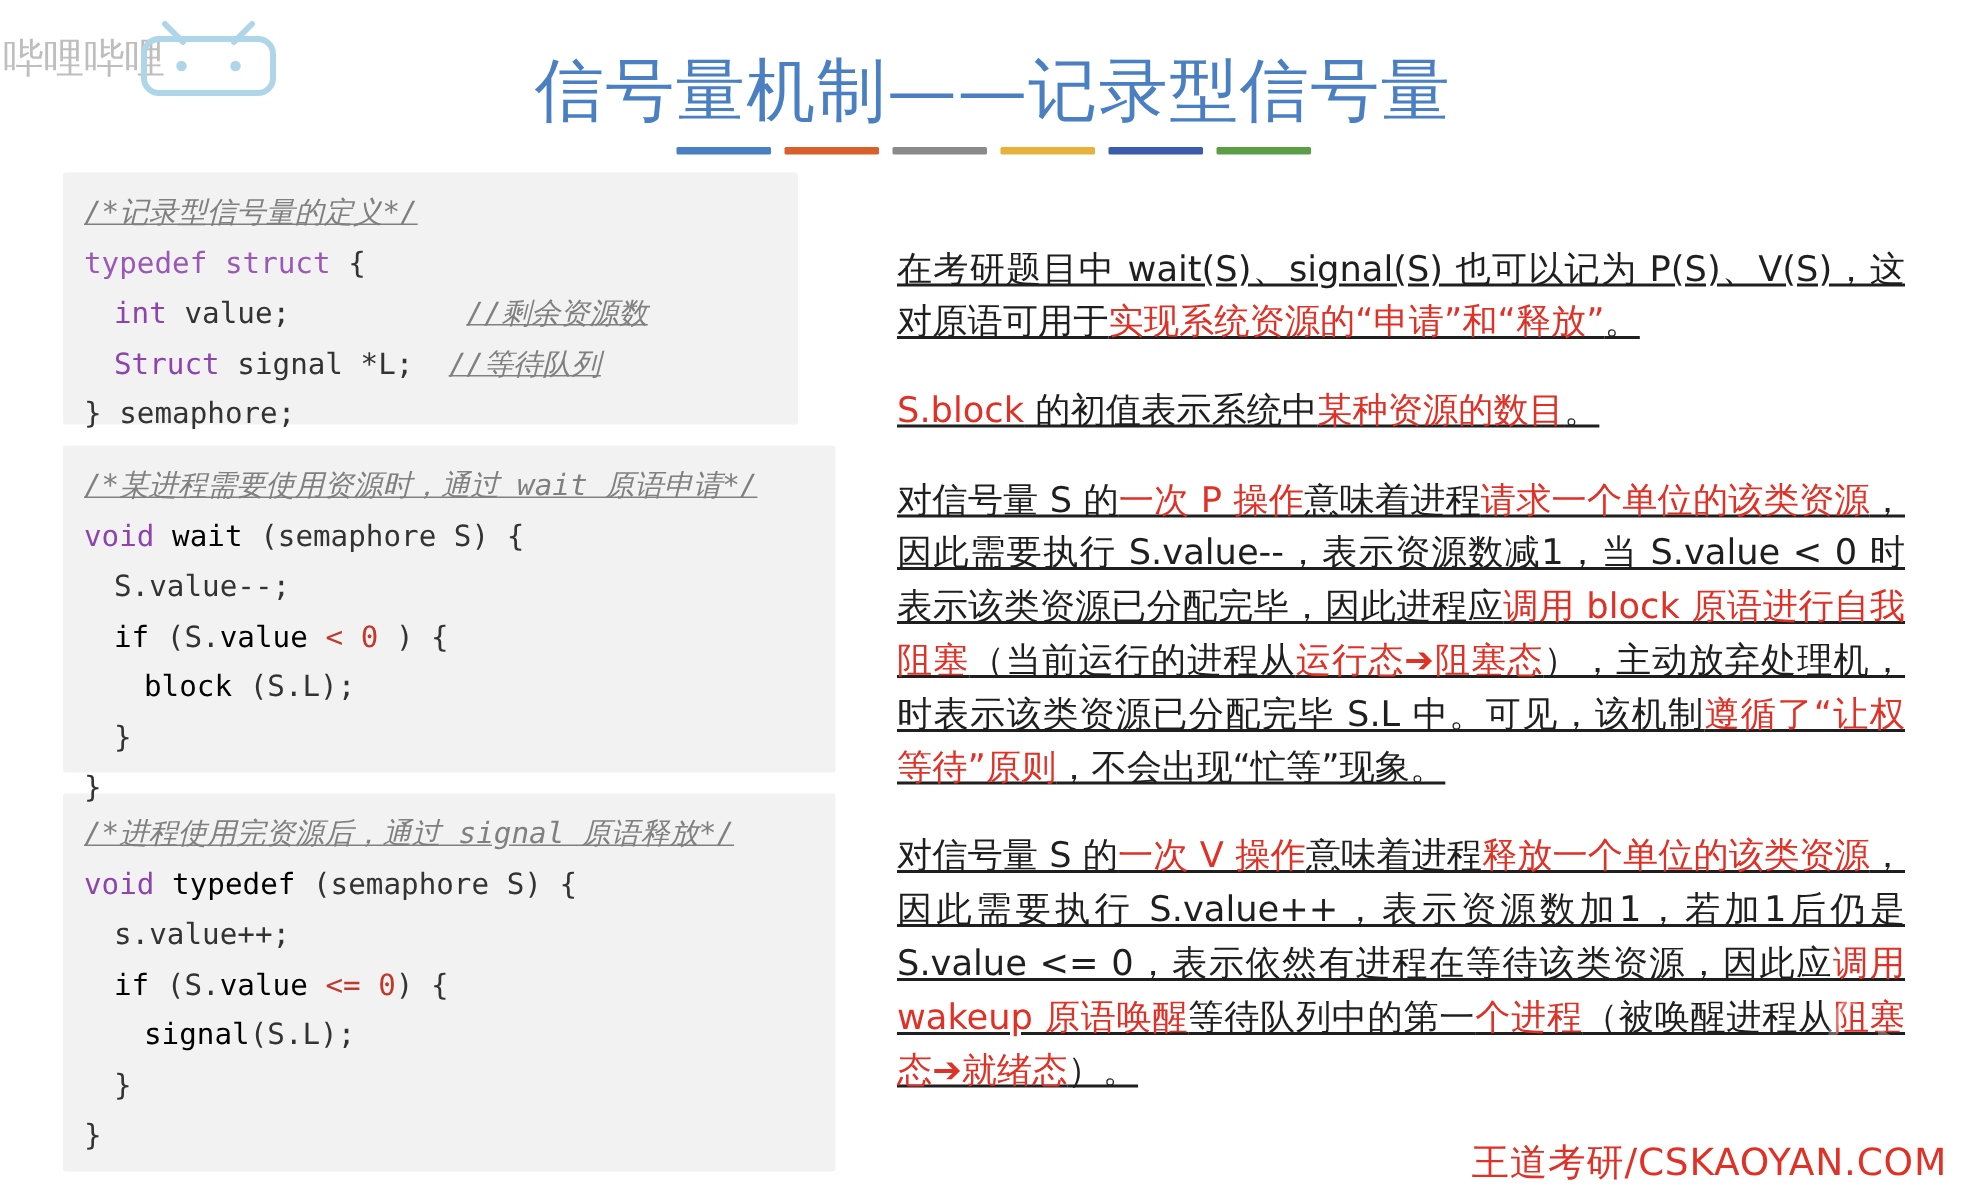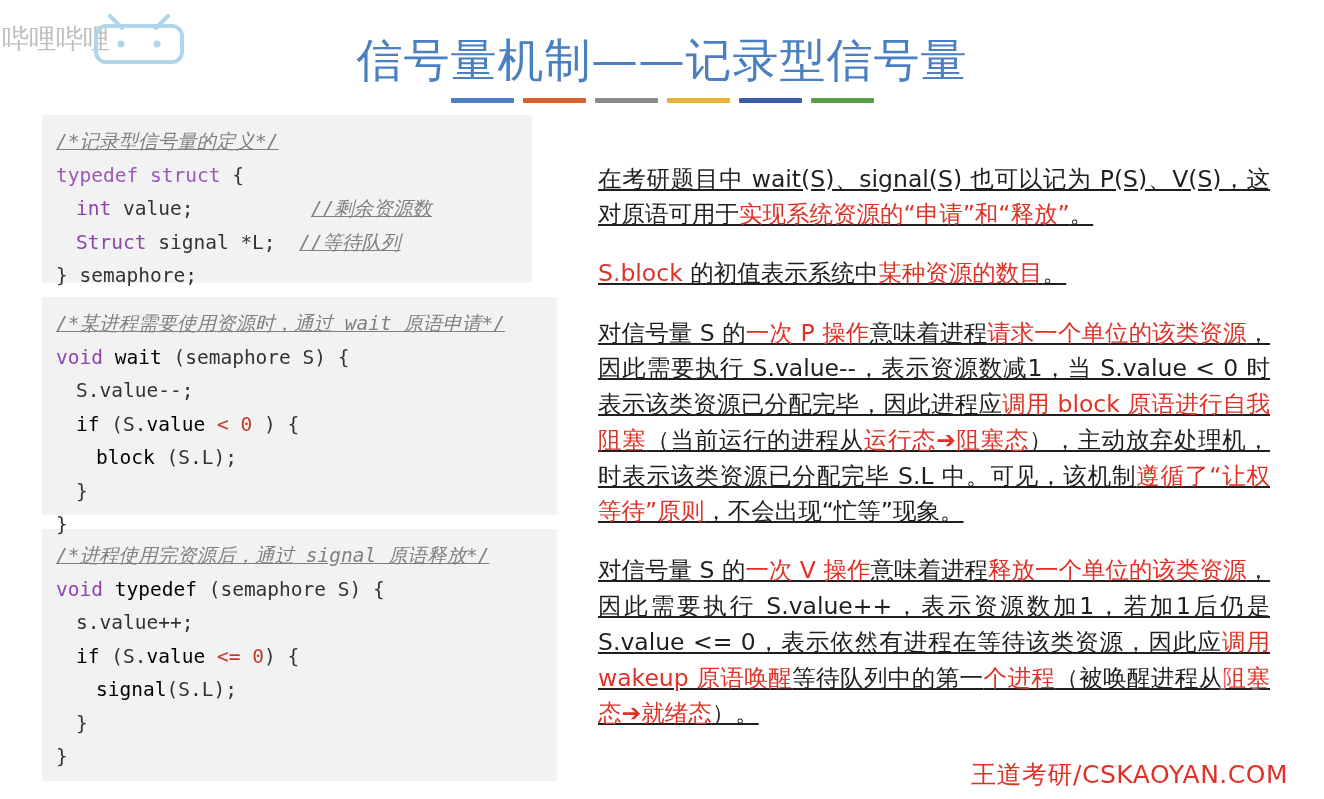--- a/index.html
+++ b/index.html
@@ -56,21 +56,21 @@
   .text-col{
     position:absolute;left:598px;top:138px;width:672px;
     font-size:23.5px;line-height:1.52;color:#1f1f1f;
     font-family:"DejaVu Sans","Liberation Sans",sans-serif;
     text-align:justify;
   }
   .para{margin-bottom:21px;text-decoration:underline;}
   .r{color:#e03127;}
   
   .footer-wm{
-    position:absolute;right:36px;bottom:8px;
+    position:absolute;right:26px;bottom:8px;
     font-size:25px;color:#e03127;letter-spacing:0.5px;
     font-family:"DejaVu Sans","Liberation Sans",sans-serif;
   }
   .play-wm{
     position:absolute;right:18px;bottom:52px;
     width:88px;height:88px;opacity:.30;
   }
 </style>
 </head>
 <body>

